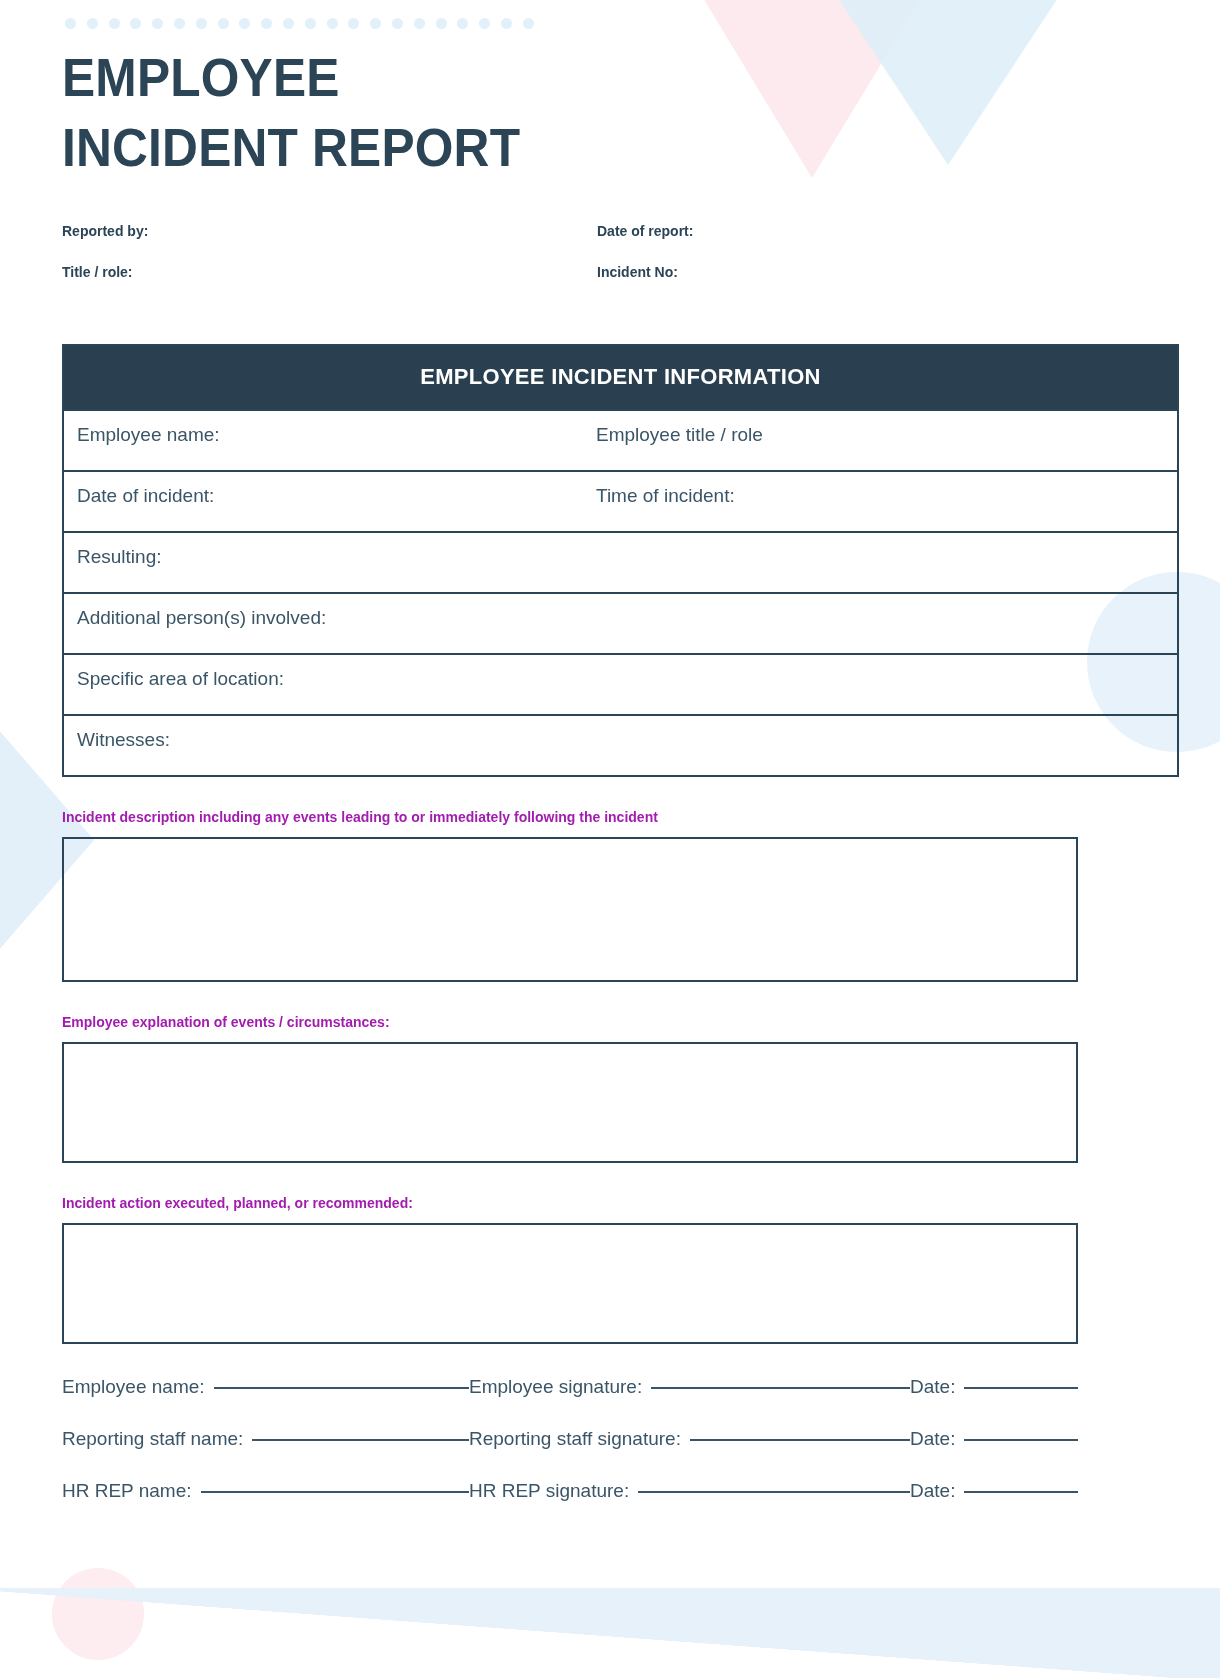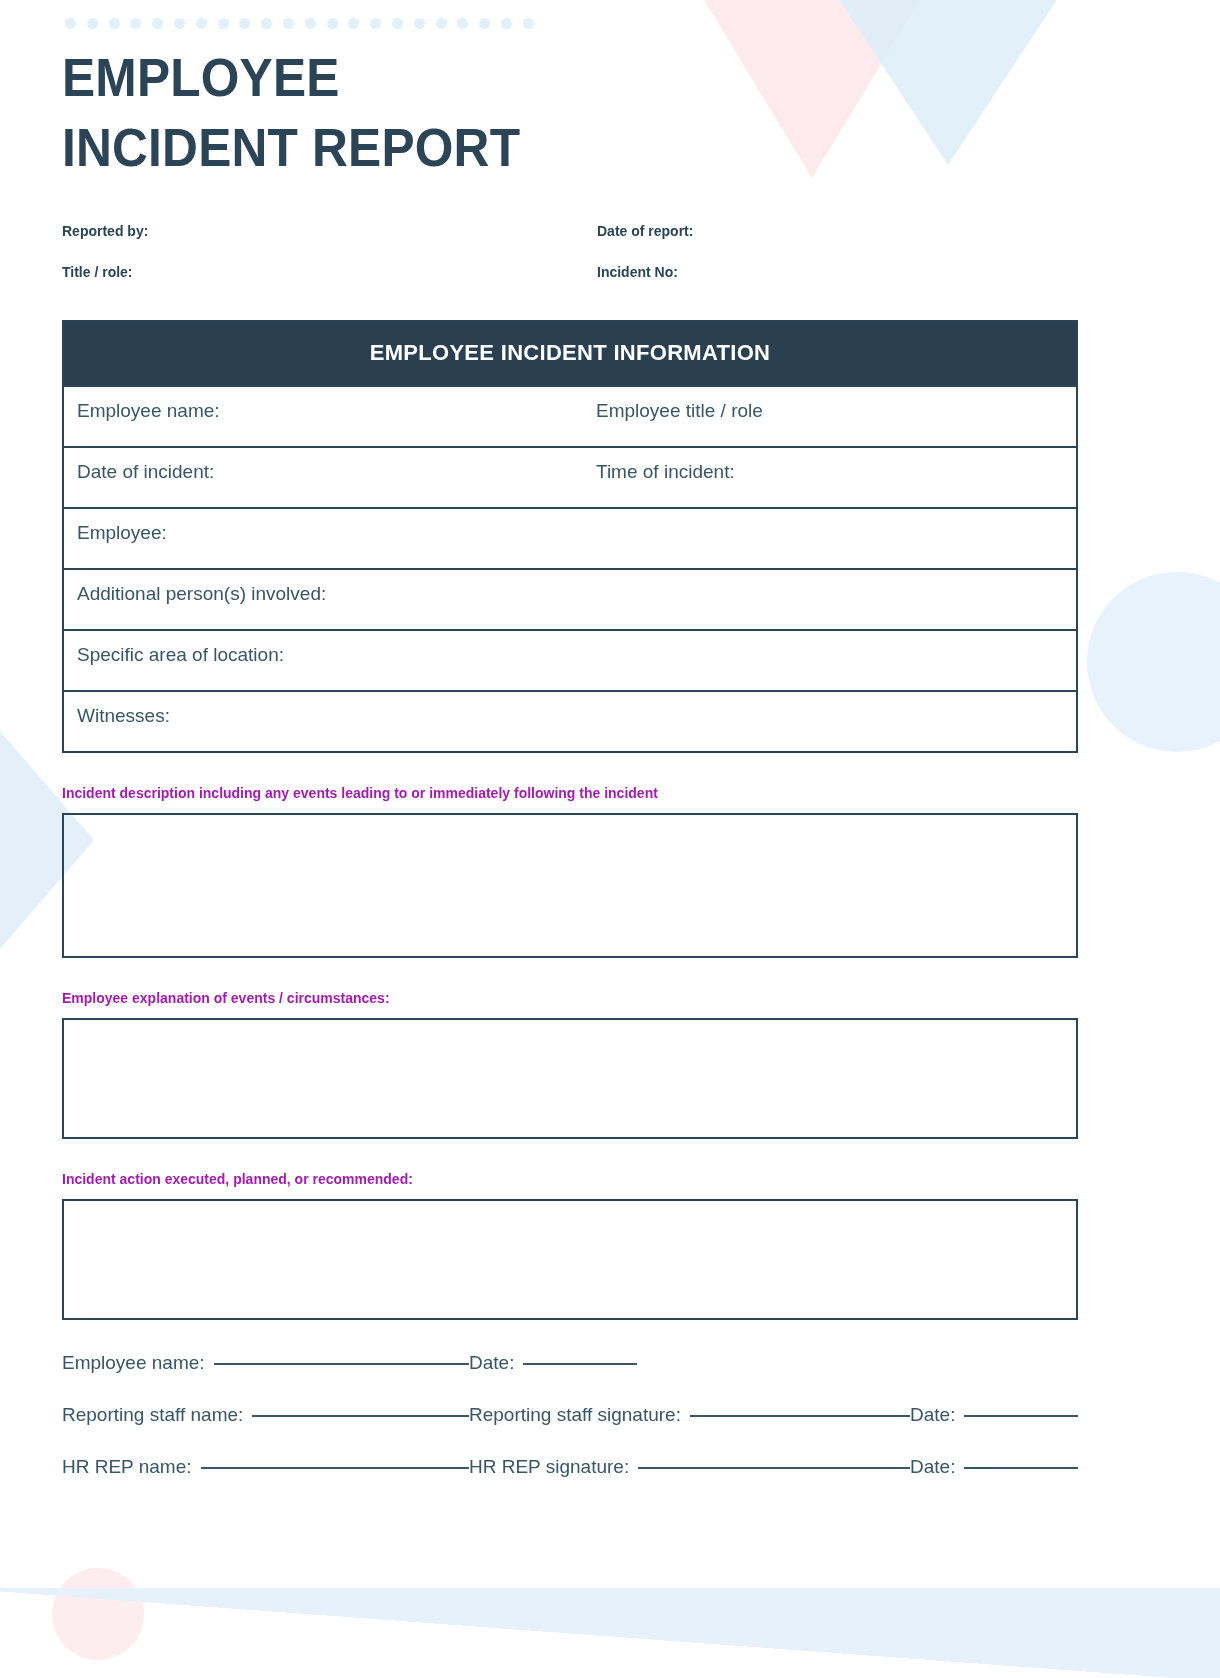--- a/index.html
+++ b/index.html
@@ -132,23 +132,23 @@
   }
   .meta-label {
     font-size: 14px;
     font-weight: bold;
     color: #2b4456;
   }
   .meta-col-left { width: 535px; flex: 0 0 535px; }
 
   
   .info-table {
-    margin-top: 16px;
+    margin-top: 40px;
     border: 2px solid #2b4456;
-    width: 1016px;
+    width: 1117px;
   }
   .table-head {
     background: #2a4050;
     color: #ffffff;
     text-align: center;
     font-size: 22px;
     font-weight: bold;
     letter-spacing: 0.3px;
     padding: 18px 0 19px;
   }
@@ -277,21 +277,21 @@
 
     <div class="table-row">
       <div class="cell cell-a">Employee name:</div>
       <div class="cell cell-b">Employee title / role</div>
     </div>
     <div class="table-row">
       <div class="cell cell-a">Date of incident:</div>
       <div class="cell cell-b">Time of incident:</div>
     </div>
     <div class="table-row">
-      <div class="cell cell-a">Employee:</div>
+      <div class="cell cell-a">Resulting:</div>
       <div class="cell cell-b"></div>
     </div>
     <div class="table-row">
       <div class="cell cell-a">Additional person(s) involved:</div>
       <div class="cell cell-b"></div>
     </div>
     <div class="table-row">
       <div class="cell cell-a">Specific area of location:</div>
       <div class="cell cell-b"></div>
     </div>
@@ -316,20 +316,24 @@
     <div class="section-box box-mid"></div>
   </div>
 
   <div class="sign-block">
 
     <div class="sign-row">
       <div class="sig-group sg-name">
         <span class="sig-label">Employee name:</span>
         <span class="sig-line"></span>
       </div>
+      <div class="sig-group sg-sign">
+        <span class="sig-label">Employee signature:</span>
+        <span class="sig-line"></span>
+      </div>
       <div class="sig-group sg-date">
         <span class="sig-label">Date:</span>
         <span class="sig-line"></span>
       </div>
     </div>
 
     <div class="sign-row">
       <div class="sig-group sg-name">
         <span class="sig-label">Reporting staff name:</span>
         <span class="sig-line"></span>

